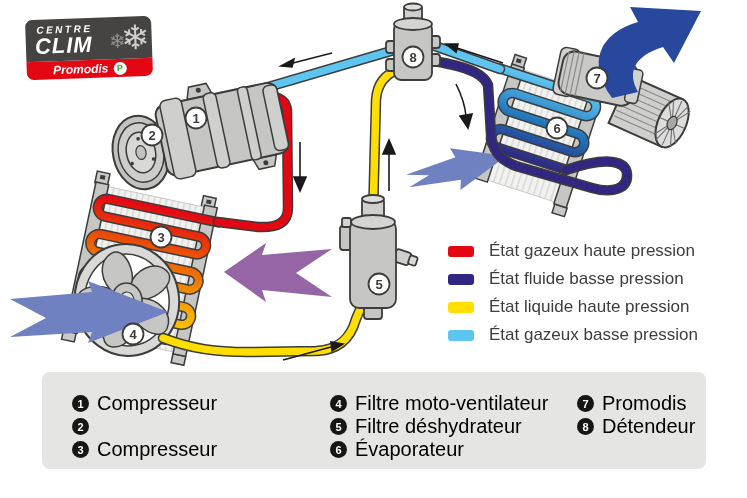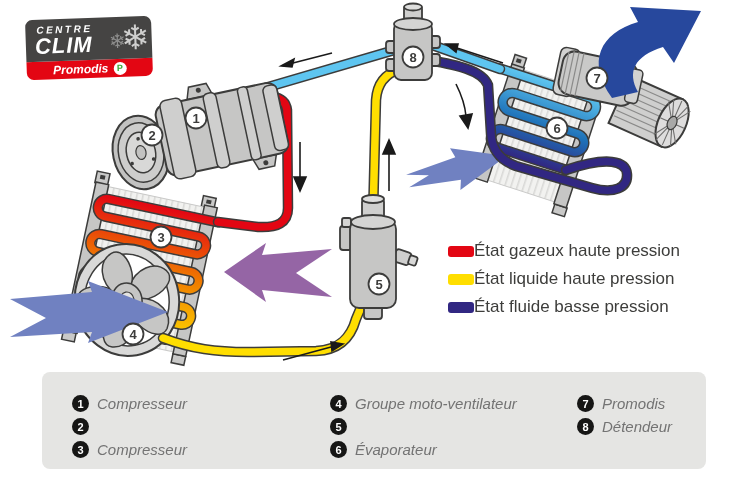--- a/index.html
+++ b/index.html
@@ -15,32 +15,32 @@
             letter-spacing:1px;color:#ffffff;}
   .logo-flake1{position:absolute;right:2px;top:1px;font-size:34px;color:#cfcfce;}
   .logo-flake2{position:absolute;right:26px;top:12px;font-size:20px;color:#8f8f8e;}
   .logo-bottom{display:flex;align-items:center;justify-content:center;gap:5px;height:18px;
                background:#e30613;border-radius:0 0 7px 7px;}
   .logo-brand{font-size:12px;font-weight:bold;font-style:italic;color:#ffffff;}
   .logo-badge{display:flex;align-items:center;justify-content:center;width:13px;height:13px;
               border-radius:50%;background:#ffffff;font-size:9px;font-weight:900;color:#3aaa35;}
   
   .state-legend{position:absolute;left:448px;top:237px;}
-  .state-row{display:flex;align-items:center;height:28px;}
+  .state-row{display:flex;align-items:center;gap:15px;height:28px;}
   .swatch{width:26px;height:11px;border-radius:3px;flex:0 0 auto;}
   .state-label{font-size:17px;color:#3d3d3b;white-space:nowrap;}
   
   .bottom-bar{position:absolute;left:42px;top:372px;width:664px;height:97px;
               background:#e5e5e3;border-radius:8px;}
   .leg-col{position:absolute;top:20px;}
   .leg-col.c1{left:30px;} .leg-col.c2{left:288px;} .leg-col.c3{left:535px;}
   .leg-item{display:flex;align-items:center;gap:8px;height:23px;}
   .leg-badge{display:flex;align-items:center;justify-content:center;width:17px;height:17px;
              border-radius:50%;background:#161615;color:#ffffff;font-size:11px;font-weight:bold;flex:0 0 auto;}
-  .leg-label{font-size:15px;color:#737373;white-space:nowrap;font-style:italic;}
+  .leg-label{font-size:20px;color:#000000;white-space:nowrap;}
 </style>
 </head>
 <body>
 
 <div class="stage">
 
   <svg width="747" height="498" viewBox="0 0 747 498">
     <defs>
       <linearGradient id="condGrad" gradientUnits="userSpaceOnUse" x1="0" y1="10" x2="0" y2="145">
         <stop offset="0" stop-color="#e30613"></stop>
@@ -252,50 +252,55 @@
       <span class="logo-badge">P</span>
     </div>
   </div>
 
   <div class="state-legend">
     <div class="state-row">
       <span class="swatch" style="background-color: rgb(227, 6, 19);"></span>
       <span class="state-label">État gazeux haute pression</span>
     </div>
     <div class="state-row">
+      <span class="swatch" style="background-color: rgb(49, 39, 130);"></span>
+      <span class="state-label">État fluide basse pression</span>
+    </div>
+    <div class="state-row">
       <span class="swatch" style="background-color: rgb(255, 222, 0);"></span>
       <span class="state-label">État liquide haute pression</span>
     </div>
     <div class="state-row">
-      <span class="swatch" style="background-color: rgb(49, 39, 130);"></span>
-      <span class="state-label">État fluide basse pression</span>
+      <span class="swatch" style="background-color: rgb(94, 197, 240);"></span>
+      <span class="state-label">État gazeux basse pression</span>
     </div>
   </div>
 
   <div class="bottom-bar">
     <div class="leg-col c1">
       <div class="leg-item">
         <span class="leg-badge">1</span>
         <span class="leg-label">Compresseur</span>
       </div>
       <div class="leg-item">
         <span class="leg-badge">2</span>
       </div>
       <div class="leg-item">
         <span class="leg-badge">3</span>
         <span class="leg-label">Compresseur</span>
       </div>
     </div>
     <div class="leg-col c2">
       <div class="leg-item">
         <span class="leg-badge">4</span>
-        <span class="leg-label">Groupe moto-ventilateur</span>
+        <span class="leg-label">Filtre moto-ventilateur</span>
       </div>
       <div class="leg-item">
         <span class="leg-badge">5</span>
+        <span class="leg-label">Filtre déshydrateur</span>
       </div>
       <div class="leg-item">
         <span class="leg-badge">6</span>
         <span class="leg-label">Évaporateur</span>
       </div>
     </div>
     <div class="leg-col c3">
       <div class="leg-item">
         <span class="leg-badge">7</span>
         <span class="leg-label">Promodis</span>

